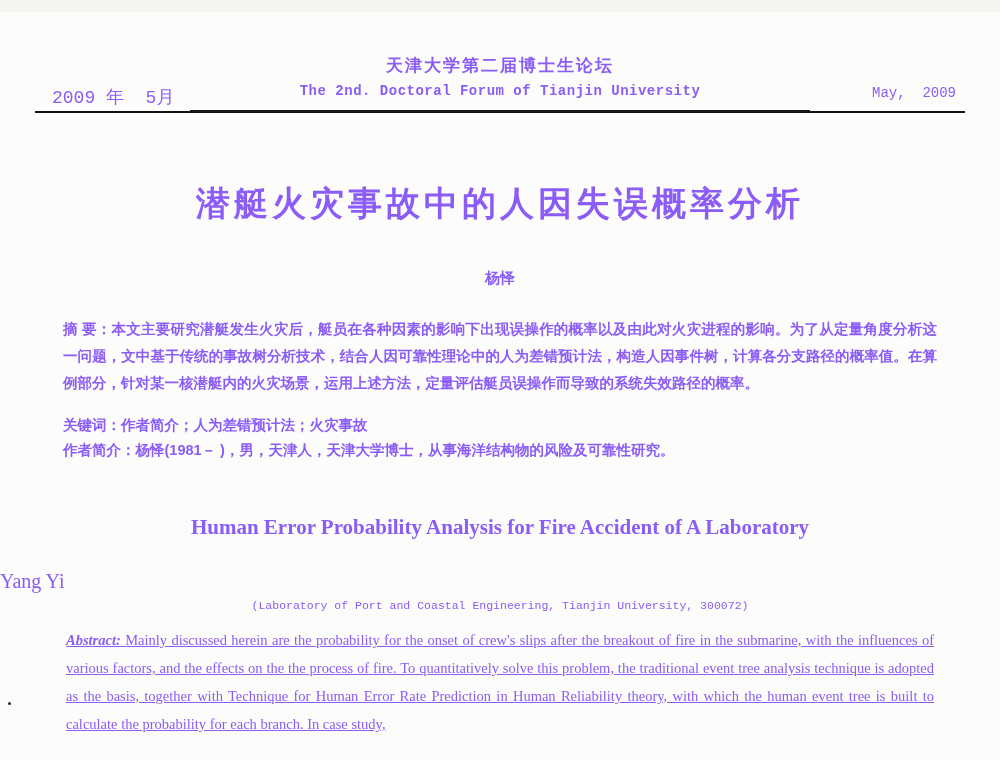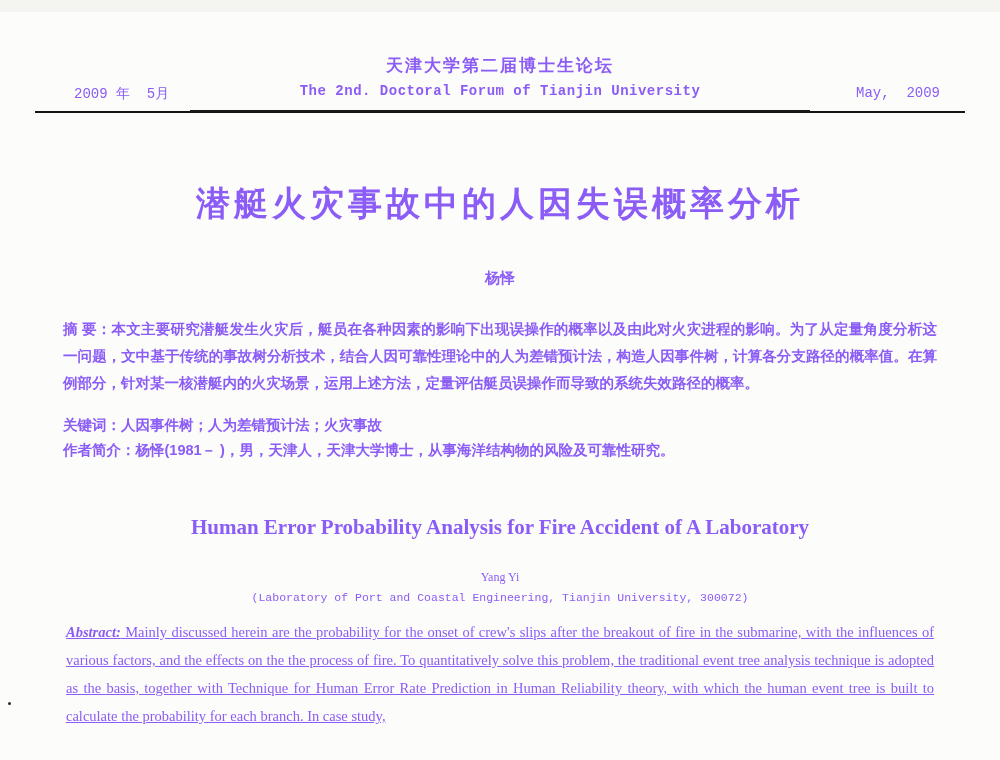--- a/index.html
+++ b/index.html
@@ -21,26 +21,26 @@
     font-size: 17px;
     font-weight: bold;
     letter-spacing: 2px;
   }
   .header-row {
     position: relative;
     margin-top: 4px;
     height: 26px;
   }
   .date-cn {
-    position: absolute; left: 74px; top: 4px;
-    font-size: 14px; white-space: pre;
+    position: absolute; left: 52px; top: 4px;
+    font-size: 18px; white-space: pre;
     font-family: "Liberation Mono", monospace;
   }
   .date-en {
-    position: absolute; right: 60px; top: 4px;
+    position: absolute; right: 44px; top: 4px;
     font-size: 14px; white-space: pre;
     font-family: "Liberation Mono", monospace;
   }
   .forum-en-wrap {
     width: 620px; margin: 0 auto;
     text-align: center;
     border-bottom: 2px solid #191919;
     padding-bottom: 11px;
   }
   .forum-en {
@@ -93,22 +93,22 @@
   
   .title-en {
     margin-top: 52px;
     text-align: center;
     font-size: 21px;
     font-weight: bold;
     font-family: "Liberation Serif", serif;
   }
   .author-en {
     margin-top: 30px;
-    text-align: center;
-    font-size: 12px;
+    text-align: left;
+    font-size: 20px;
     font-family: "Liberation Serif", serif;
   }
   .affil-en {
     margin-top: 6px;
     text-align: center;
     font-size: 11.5px;
     font-family: Liberation Mono, monospace;
   }
   .abstract-en {
     margin: 14px 66px 0 66px;
@@ -154,21 +154,21 @@
   <div class="title-cn">潜艇火灾事故中的人因失误概率分析</div>
 
   <div class="author-cn">杨怿</div>
 
 
   <p class="abstract-cn">
     <span class="lbl">摘 要：</span><span>本文主要研究潜艇发生火灾后，艇员在各种因素的影响下出现误操作的概率以及由此对火灾进程的影响。为了从定量角度分析这一问题，文中基于传统的事故树分析技术，结合人因可靠性理论中的人为差错预计法，构造人因事件树，计算各分支路径的概率值。在算例部分，针对某一核潜艇内的火灾场景，运用上述方法，定量评估艇员误操作而导致的系统失效路径的概率。</span>
   </p>
 
   <p class="kw-line">
-    <span class="lbl">关键词：</span><span>人因事件树；人为差错预计法；火灾事故</span>
+    <span class="lbl">关键词：</span><span>作者简介；人为差错预计法；火灾事故</span>
   </p>
 
   <p class="bio-line">
     <span class="lbl">作者简介：</span><span>杨怿(1981－ )，男，天津人，天津大学博士，从事海洋结构物的风险及可靠性研究。</span>
   </p>
 
   <div class="title-en">Human Error Probability Analysis for Fire Accident of A Laboratory</div>
 
   <div class="author-en">Yang Yi</div>
 

